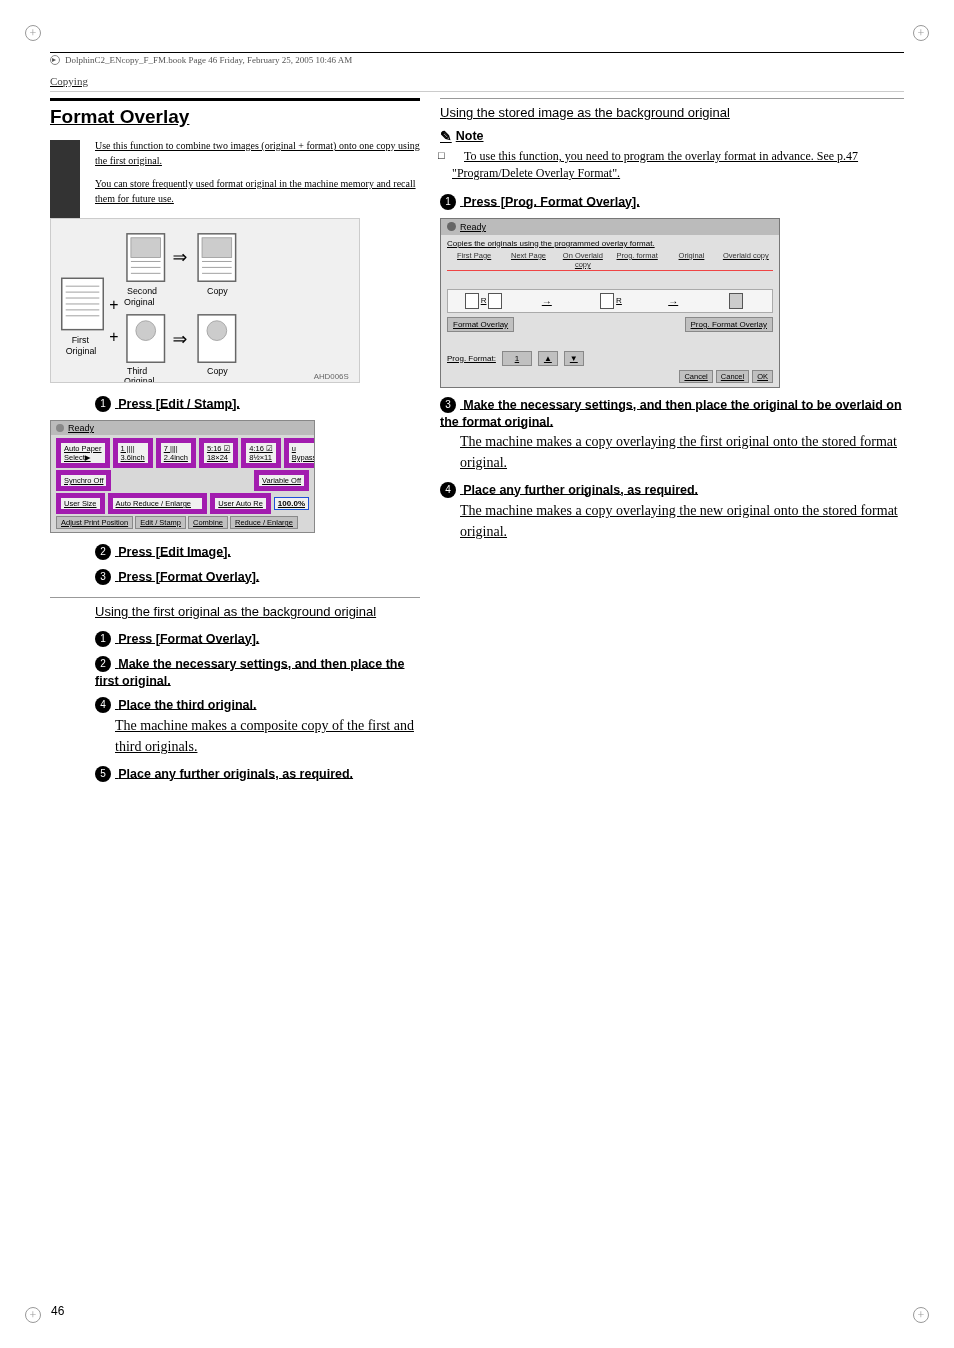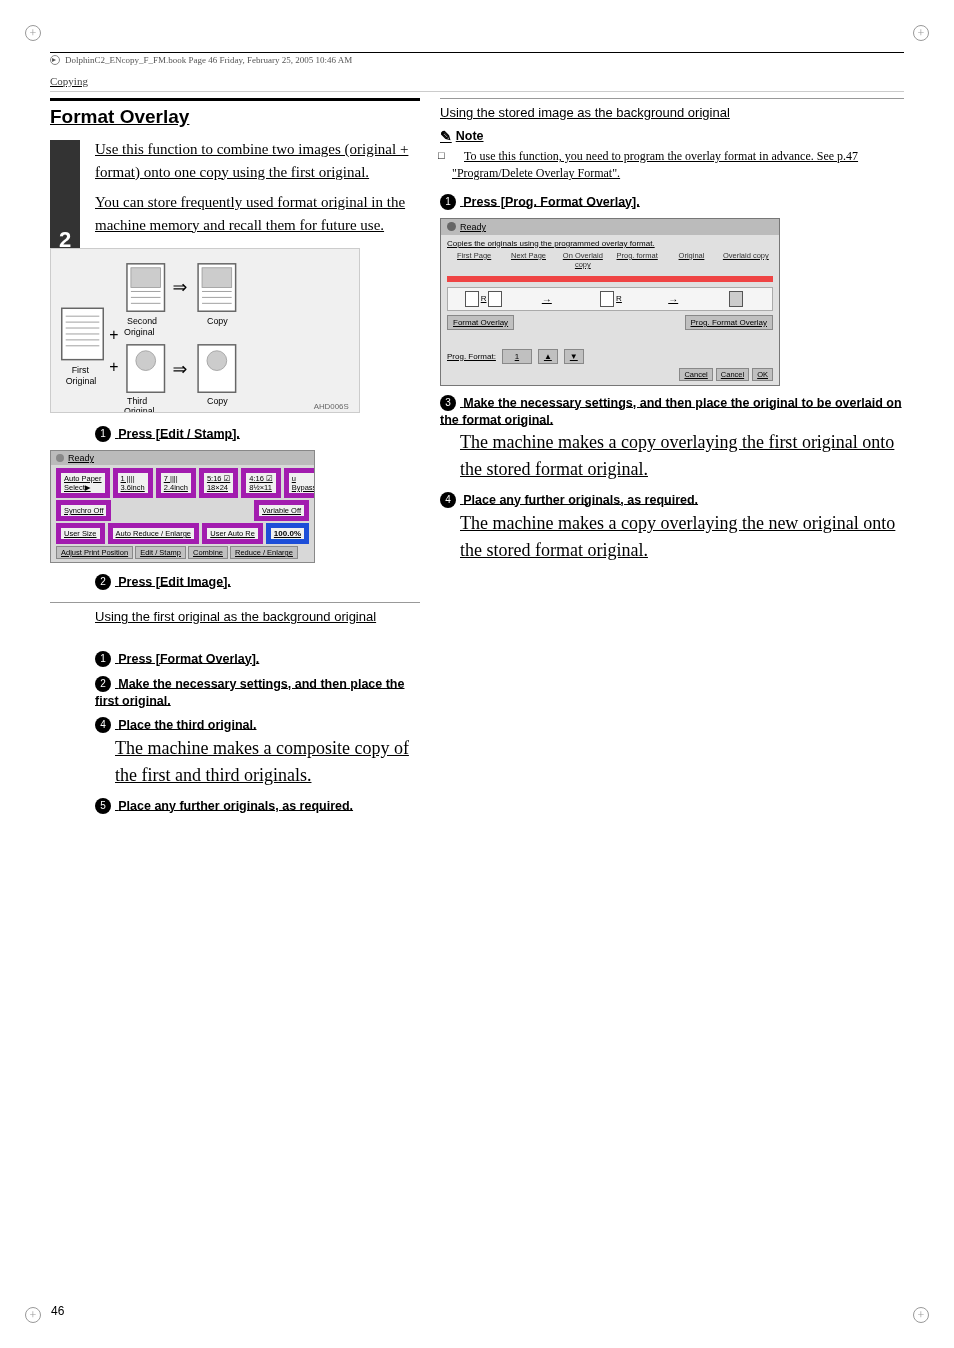--- a/index.html
+++ b/index.html
@@ -120,21 +120,21 @@
       font-size: 19px;
       font-weight: bold;
       font-family: Arial, sans-serif;
       border-top: 3px solid #000;
       padding-top: 5px;
       margin-bottom: 10px;
       margin-left: -45px;
     }
 
     .body-text {
-      font-size: 15px;
+      font-size: 10px;
       line-height: 1.5;
       margin-bottom: 8px;
     }
 
     
     .diagram-box {
       border: 1px solid #ccc;
       margin: 12px 0 12px -45px;
       width: 310px;
       height: 165px;
@@ -165,31 +165,31 @@
     }
 
     .step-label {
       font-size: 12.5px;
       font-weight: bold;
       font-family: Arial, sans-serif;
       vertical-align: middle;
     }
 
     .step-body {
-      font-size: 18px;
+      font-size: 14px;
       line-height: 1.5;
       margin-top: 2px;
       padding-left: 20px;
     }
 
     .subsection-title {
       font-size: 13px;
       font-weight: normal;
       font-family: Arial, sans-serif;
-      margin-bottom: 26px;
+      margin-bottom: 11px;
     }
 
     .ready-dot {
       width: 8px;
       height: 8px;
       background: #888;
       border-radius: 50%;
       margin-right: 4px;
     }
 
@@ -280,23 +280,23 @@
 
     .ui-desc-line {
       font-size: 8px;
       margin-bottom: 3px;
     }
 
     .ui-table-header {
       display: flex;
       font-size: 7.5px;
       color: #333;
-      margin-bottom: 5px;
-      border-bottom: 6px solid #ef4444;
-      padding-bottom: 7px;
+      margin-bottom: 18px;
+      border-bottom: 1px solid #ef4444;
+      padding-bottom: 1px;
     }
 
     .ui-col { flex: 1; text-align: center; }
 
     .ui-row {
       display: flex;
       align-items: center;
       background: #f5f5f5;
       border: 1px solid #aaa;
       padding: 3px 4px;
@@ -437,21 +437,21 @@
 
     .ls-row3 {
       display: flex;
       gap: 3px;
       align-items: center;
       margin-bottom: 2px;
     }
 
     .ls-percent {
       background: #f0f0f0;
-      border: 5px solid #1d4ed8;
+      border: 1px solid #1d4ed8;
       padding: 1px 3px;
       font-weight: bold;
       font-size: 8px;
     }
 
     .ls-row-bottom {
       display: flex;
       gap: 2px;
       align-items: center;
     }
@@ -578,20 +578,24 @@
             <div class="ls-btn">Reduce / Enlarge</div>
           </div>
         </div>
       </div>
 
       <div class="step">
         <span class="step-num">2</span>
         <span class="step-label bold">Press [Edit Image].</span>
       </div>
 
+      <div class="step">
+        <span class="step-num">3</span>
+        <span class="step-label bold">Press [Format Overlay].</span>
+      </div>
 
       <div class="left-divider"></div>
       <div class="subsection-title">Using the first original as the background original</div>
 
       <div class="step">
         <span class="step-num">1</span>
         <span class="step-label bold">Press [Format Overlay].</span>
       </div>
 
       <div class="step">

